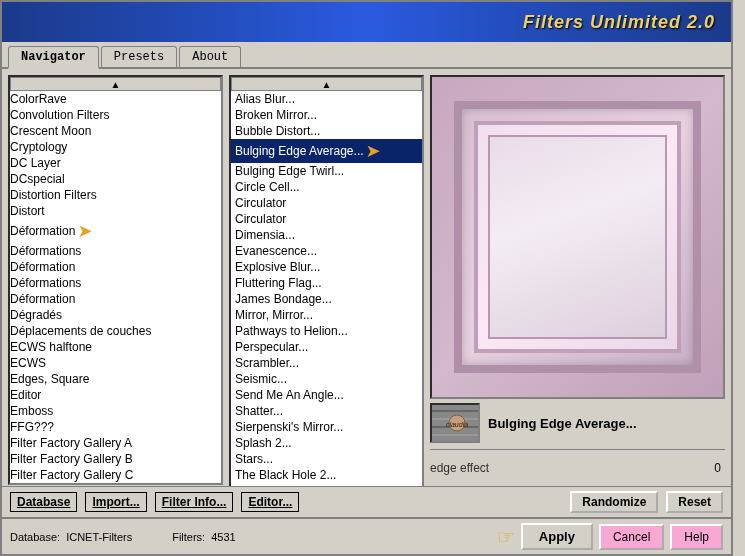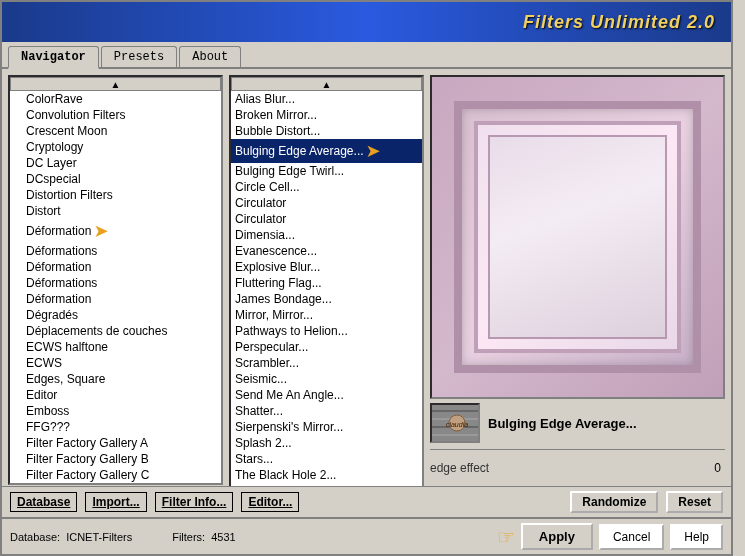--- a/index.html
+++ b/index.html
@@ -77,21 +77,21 @@
 
     
     .left-panel {
       width: 215px;
       background: white;
       border: 2px inset #808080;
       overflow-y: auto;
       flex-shrink: 0;
     }
     .list-item {
-      padding: 1px 16px;
+      padding: 1px 0;
       cursor: pointer;
       font-size: 12px;
       white-space: nowrap;
     }
 
     
     .left-panel::-webkit-scrollbar { width: 16px; }
     .left-panel::-webkit-scrollbar-track { background: #d4d0c8; }
     .left-panel::-webkit-scrollbar-thumb {
       background: #a0a0a0;
@@ -269,21 +269,21 @@
     .apply-btn {
       background: #d4d0c8;
       border: 2px outset #ffffff;
       padding: 4px 16px;
       font-size: 13px;
       font-weight: bold;
       cursor: pointer;
       position: relative;
     }
     .cancel-btn, .help-btn {
-      background: #ffffff;
+      background: #f9a8d4;
       border: 2px outset #ffffff;
       padding: 4px 12px;
       font-size: 12px;
       cursor: pointer;
     }
 
     
     .scroll-arrow {
       text-align: center;
       background: #d4d0c8;

